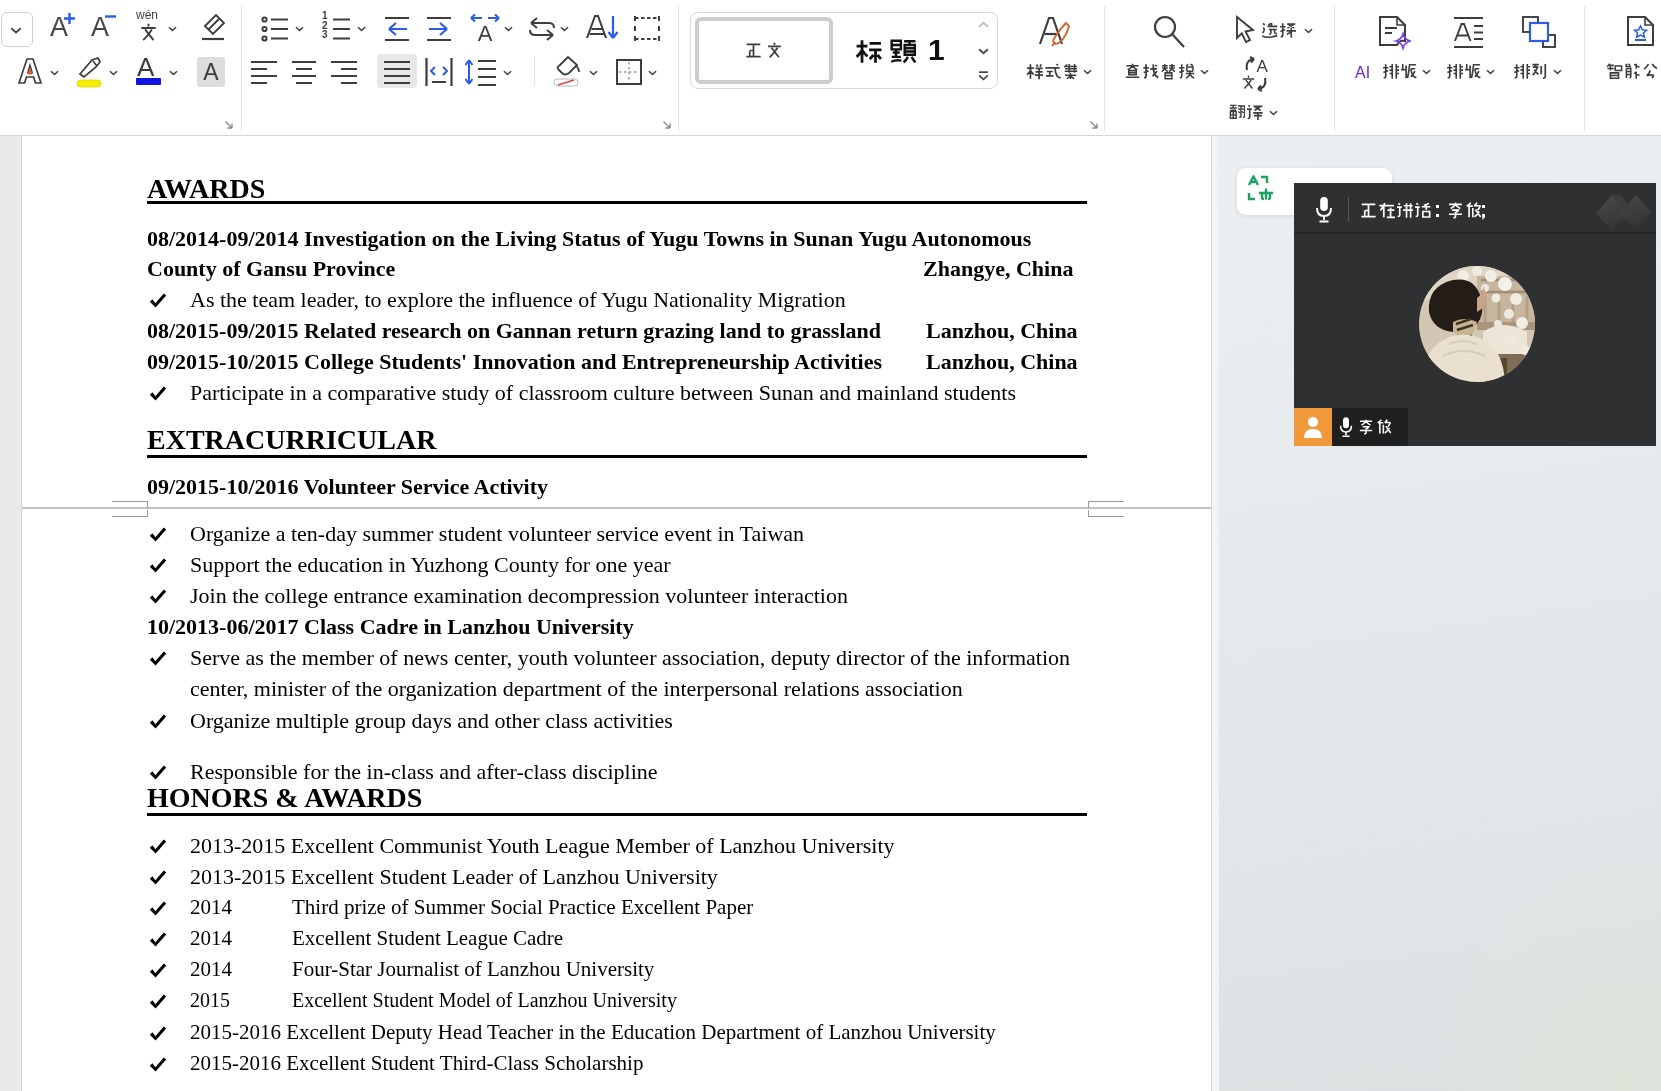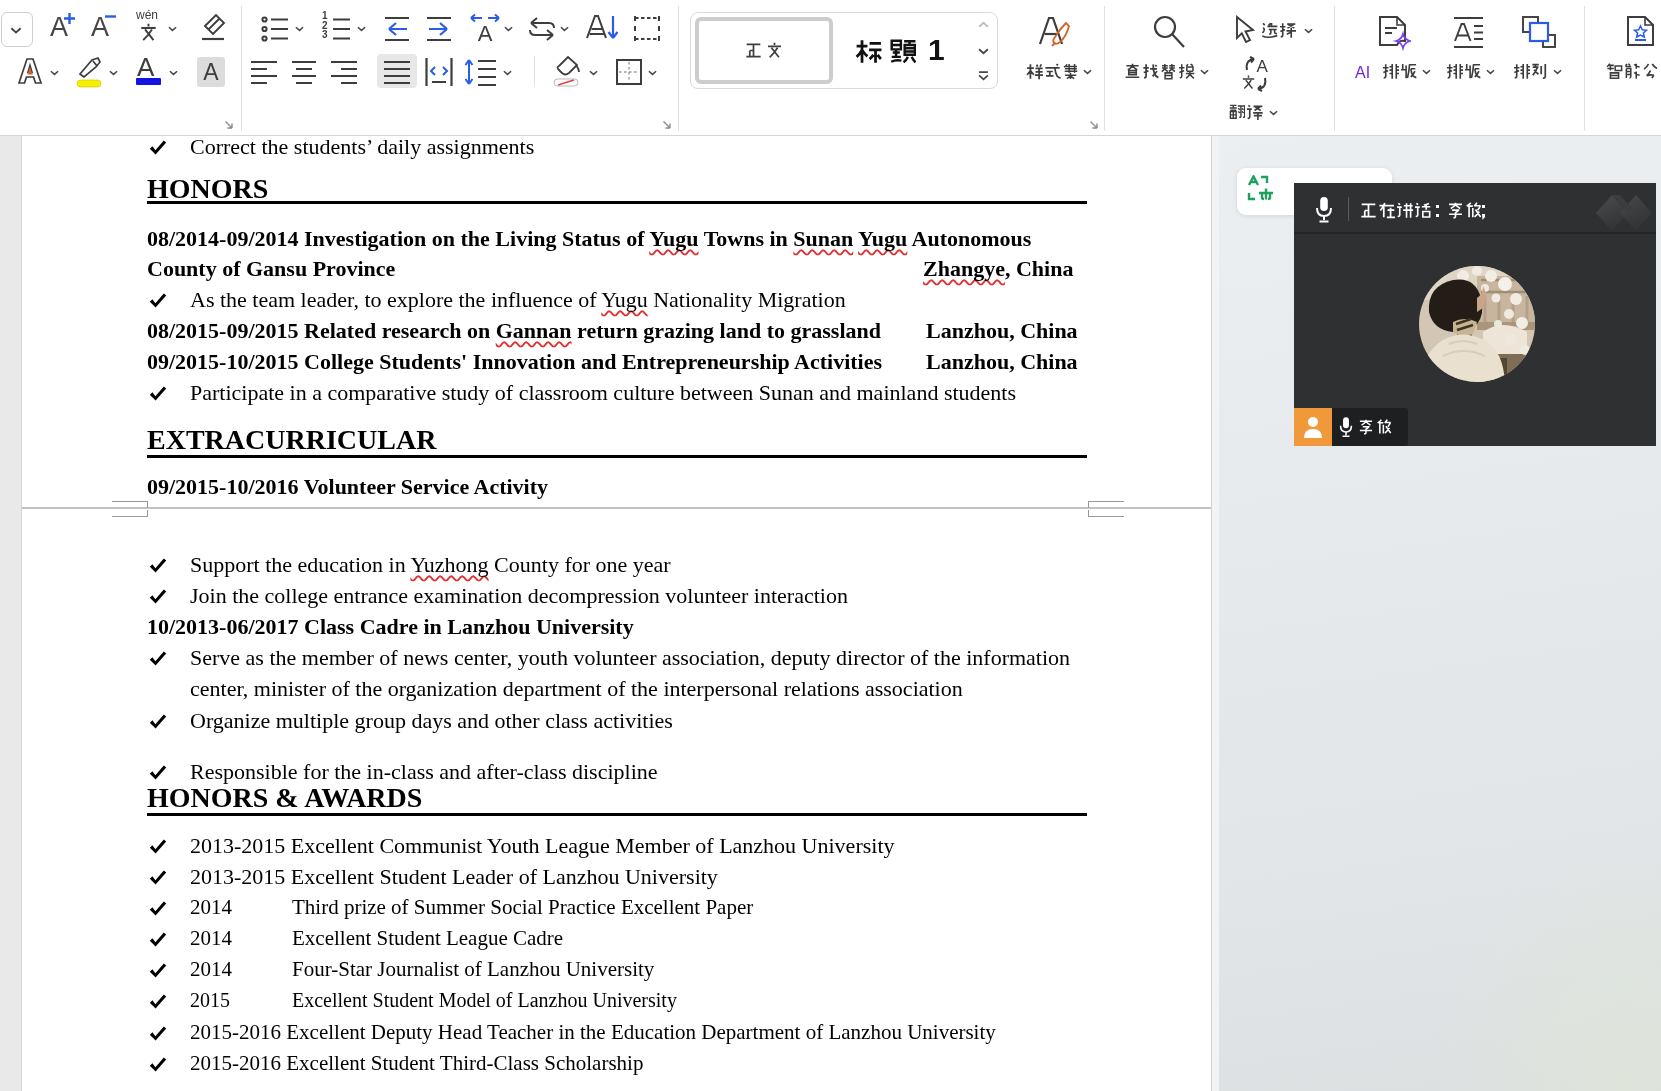--- a/index.html
+++ b/index.html
@@ -14,21 +14,21 @@
  linear-gradient(172deg,#eceff1 0%,#e7eaed 40%,#e1e5e8 75%,#dce0e1 100%)}
 #rightbg::before{content:"";position:absolute;left:0;top:0;width:7px;height:955px;background:#f1f3f4}
 .l{position:absolute;left:0;width:1191px;height:31px;line-height:31px;font-size:22px;white-space:nowrap}
 .l .t{position:absolute;left:168px;top:0}
 .l .b2{position:absolute;left:125px;top:0;font-weight:bold;font-size:22px}
 .l .rr{position:absolute;left:904px;top:0;font-weight:bold;font-size:22px}
 .l .tab{position:absolute;left:270px;top:0}
 .ck{position:absolute;left:127px;top:9px}
 .hd{position:absolute;left:125px;font-family:"Liberation Serif",serif;font-weight:bold;font-size:28px;line-height:34px}
 .hdu{position:absolute;left:125px;width:940px;height:3px;background:#000}
-.sq{text-decoration:underline;text-decoration-style:wavy;text-decoration-color:#e03030;text-decoration-thickness:1.5px;text-underline-offset:3px;text-decoration-skip-ink:none;}
+.sq{text-decoration-style:wavy;text-decoration-color:#e03030;text-decoration-thickness:1.5px;text-underline-offset:3px;text-decoration-skip-ink:none;}
 .pbline{position:absolute;left:0;width:1191px;height:2px;background:#c2c2c2}
 .pbm{position:absolute;width:36px;height:7px}
 </style></head>
 <body>
 <svg width="0" height="0" style="position:absolute">
 <defs>
 <symbol id="ck" viewBox="0 0 18 15">
         <path d="M0.8 8.8 L3.4 6.3 L6.4 10.2 L14.8 0.6 L17.2 2.6 L6.6 14.4 Z" fill="#000"></path>
       </symbol>
 <symbol id="chev" viewBox="0 0 10 6">
@@ -118,27 +118,21 @@
 <symbol id="g-xin" viewBox="0 0 100 100">
         <path d="M34 4 Q24 16 10 24 M16 24 H46 M24 24 V90 M46 36 V90 M70 4 Q64 16 54 24 M58 22 H92 M90 22 Q84 38 74 48 M62 44 Q74 64 92 88 M84 56 Q74 72 56 88" fill="none" stroke="currentColor" stroke-width="9.6"></path>
       </symbol>
 </defs>
 </svg>
 
 <div id="rightbg"></div>
 
 <div id="page">
 
-  <div class="l" style="top:-5.5px">
-      <svg class="ck" width="18" height="15">
-        <use href="#ck"></use>
-      </svg>
-      <span class="t">Correct the students’ daily assignments</span>
-    </div>
-  <div class="hd" style="top:35.6px">HONORS</div>
+  <div class="hd" style="top:35.6px">AWARDS</div>
   <div class="hdu" style="top:65px"></div>
   <div class="l" style="top:86.5px">
       <span class="b2">08/2014-09/2014 Investigation on the Living Status of <span class="sq">Yugu</span> Towns in <span class="sq">Sunan</span> <span class="sq">Yugu</span> Autonomous</span>
     </div>
   <div class="l" style="top:116.5px">
       <span class="b2">County of Gansu Province</span>
       <span class="rr" style="left:901px"><span class="sq">Zhangye</span>, China</span>
     </div>
   <div class="l" style="top:147.5px">
       <svg class="ck" width="18" height="15">
@@ -165,20 +159,26 @@
   <div class="l" style="top:334.5px">
       <span class="b2">09/2015-10/2016 Volunteer Service Activity</span>
     </div>
 
   <div class="pbline" style="top:371px"></div>
   <div class="pbm" style="left:90px;top:365px;border-top:1px solid #999;border-right:1px solid #999"></div>
   <div class="pbm" style="left:90px;top:374px;border-bottom:1px solid #999;border-right:1px solid #999"></div>
   <div class="pbm" style="left:1066px;top:365px;border-top:1px solid #999;border-left:1px solid #999"></div>
   <div class="pbm" style="left:1066px;top:374px;border-bottom:1px solid #999;border-left:1px solid #999"></div>
 
+  <div class="l" style="top:381.5px">
+      <svg class="ck" width="18" height="15">
+        <use href="#ck"></use>
+      </svg>
+      <span class="t">Organize a ten-day summer student volunteer service event in Taiwan</span>
+    </div>
   <div class="l" style="top:412.5px">
       <svg class="ck" width="18" height="15">
         <use href="#ck"></use>
       </svg>
       <span class="t">Support the education in <span class="sq">Yuzhong</span> County for one year</span>
     </div>
   <div class="l" style="top:443.5px">
       <svg class="ck" width="18" height="15">
         <use href="#ck"></use>
       </svg>

